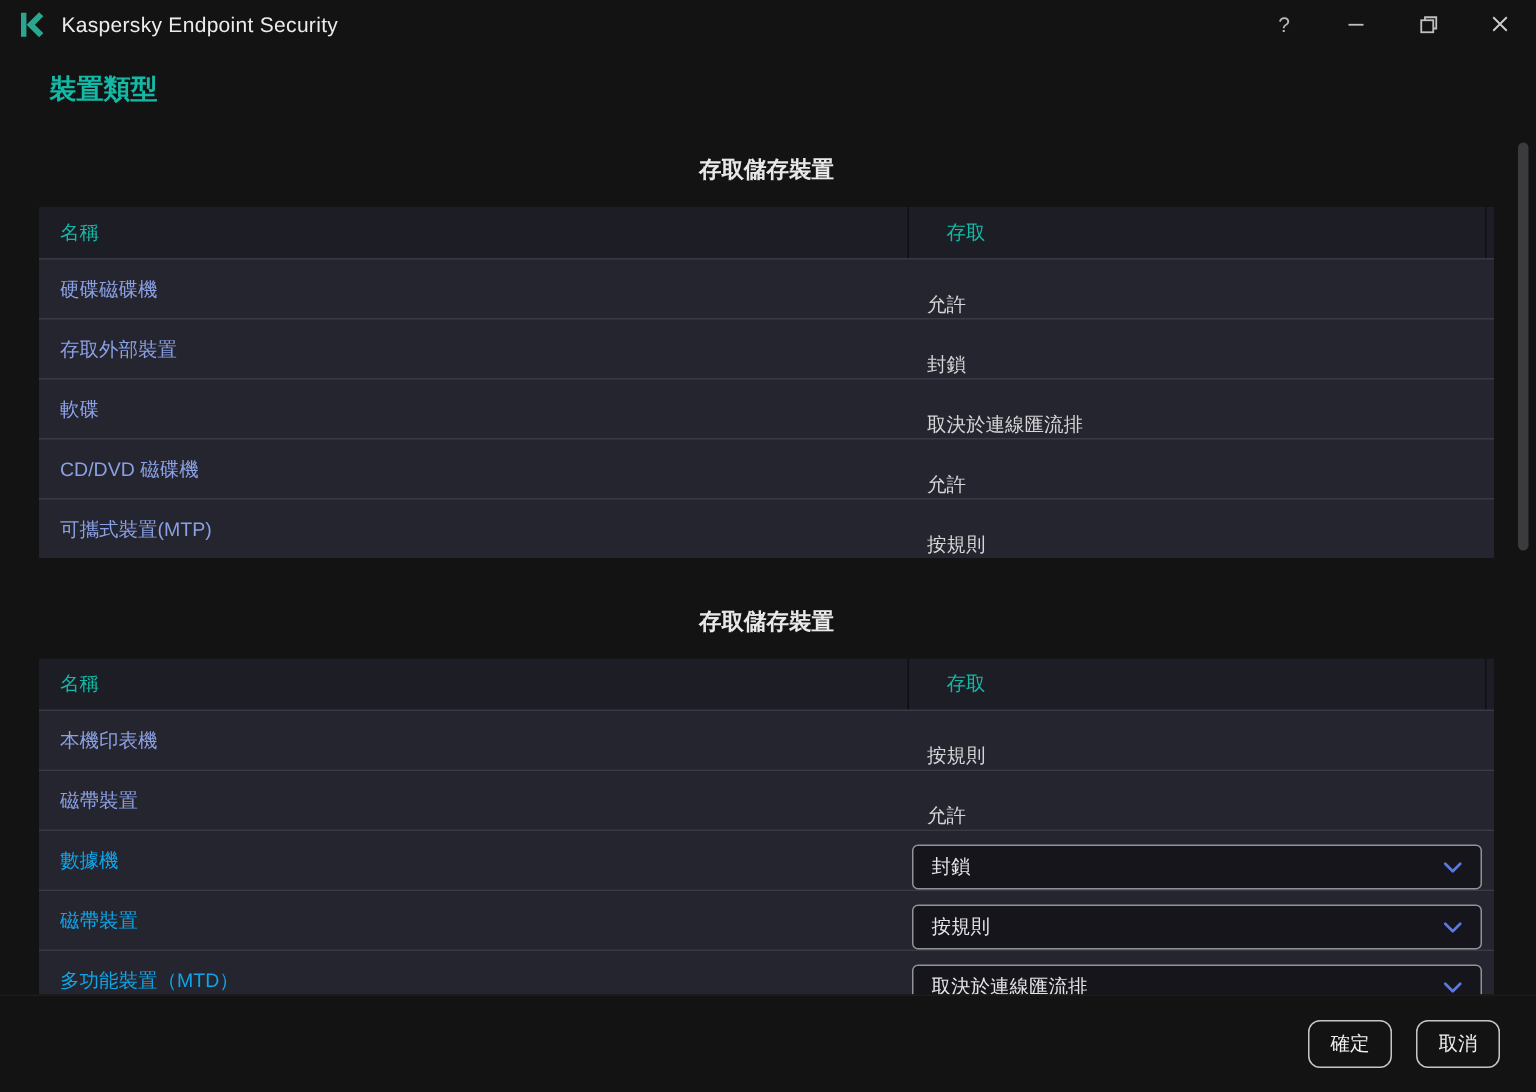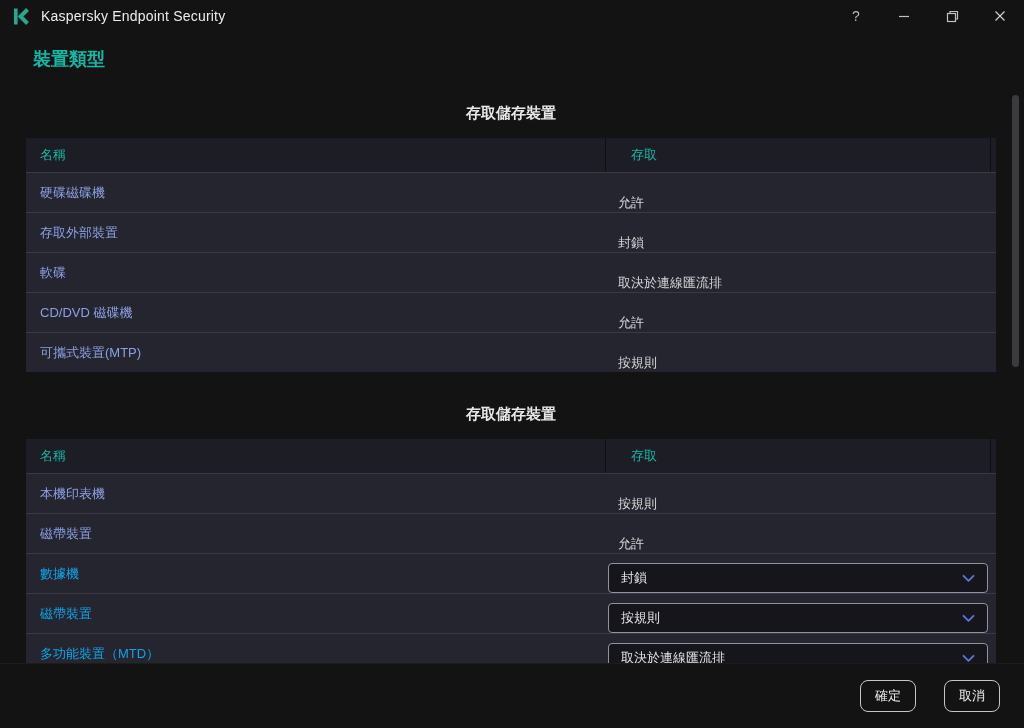--- a/index.html
+++ b/index.html
@@ -26,21 +26,21 @@
   .hdr-end { width: 6px; align-self: stretch; border-left: 1px solid #0e0e13; }
   .row { display: flex; height: 40px; background: #25252f; border-top: 1px solid #3a3a45; align-items: center; font-size: 13px; }
   .cell-name { width: 579px; padding-left: 14px; color: #0ea5e9; }
   .cell-name.link { color: #8ba0e4; cursor: pointer; }
   .cell-access { flex: 1; padding-left: 13px; color: #d6d6d8; position: relative; display: flex; align-items: flex-end; align-self: stretch; }
   .cell-access.has-dd { padding-left: 3px; padding-right: 8px; }
   .dropdown { flex: 1; height: 30px; background: #15151b; border: 1px solid #92929b; border-radius: 4px; display: flex; align-items: center; padding: 0 12px; color: #e6e6e8; cursor: pointer; }
   .dropdown .dd-label { flex: 1; font-size: 13px; }
 
   
-  .footer { position: absolute; left: 0; bottom: 0; width: 1024px; height: 65px; background: #131313; display: flex; align-items: center; justify-content: flex-end; padding-right: 24px; gap: 28px; border-top: 1px solid #1c1c1c; }
+  .footer { position: absolute; left: 0; bottom: 0; width: 1024px; height: 65px; background: #131313; display: flex; align-items: center; justify-content: flex-end; padding-right: 24px; gap: 16px; border-top: 1px solid #1c1c1c; }
   .btn { min-width: 52px; height: 32px; padding: 0 14px; background: transparent; border: 1px solid #c6c6c8; border-radius: 8px; color: #f0f0f0; font-size: 13px; font-family: inherit; cursor: pointer; }
 
   
   .scroll-thumb { position: absolute; right: 5px; top: 95px; width: 7px; height: 272px; border-radius: 4px; background: #3b3b3e; }
 </style>
 </head>
 <body>
 
 <div class="window">
 

